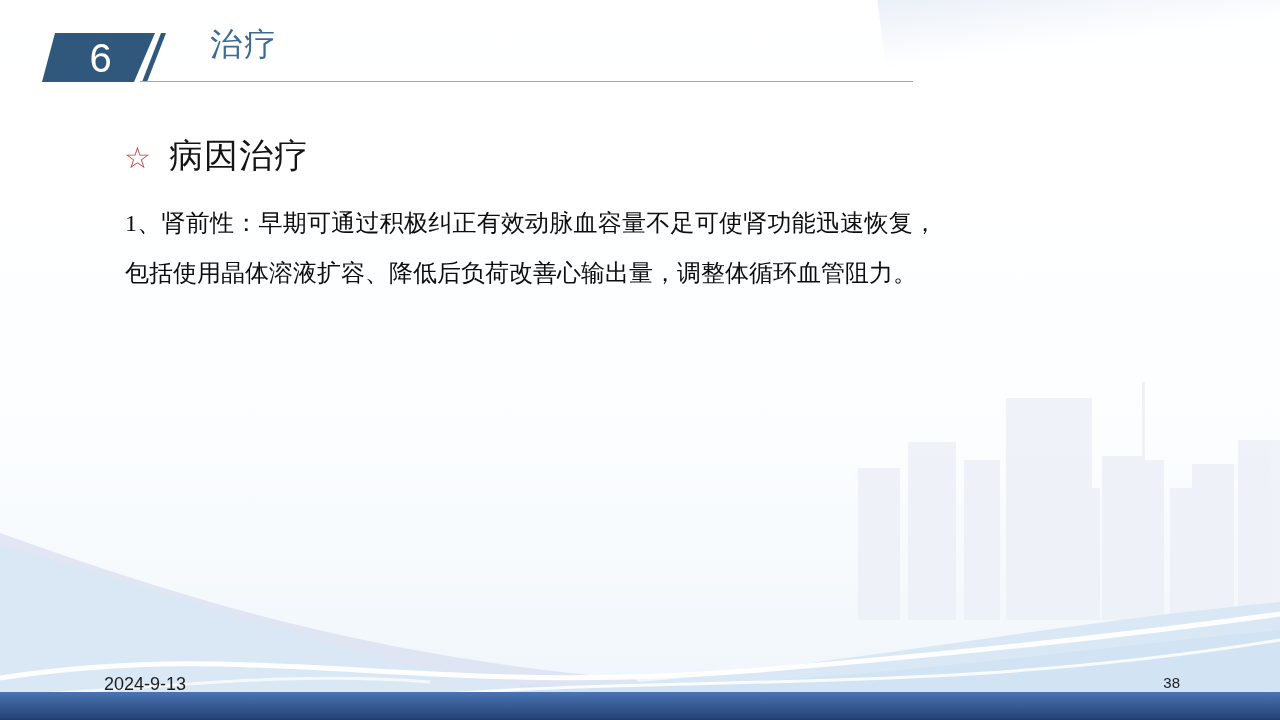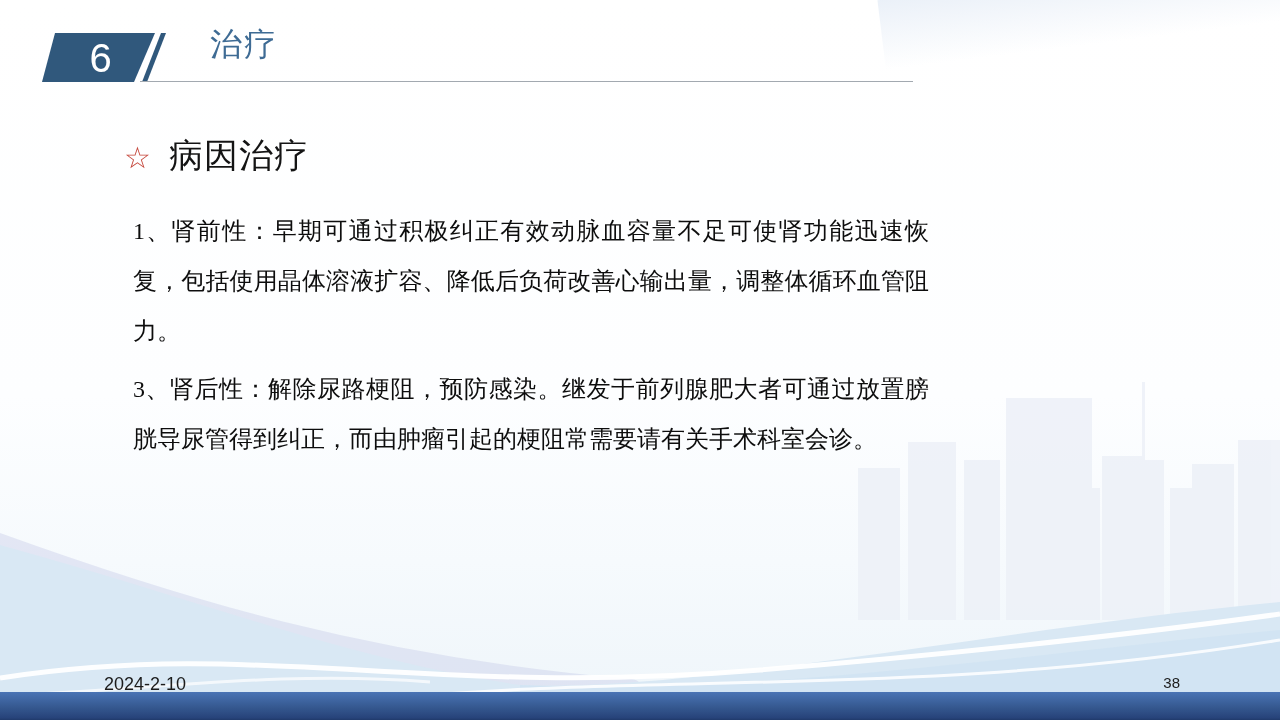--- a/index.html
+++ b/index.html
@@ -59,21 +59,21 @@
   .heading-text {
     font-size:34px; color:#141414; line-height:1.2; letter-spacing:1px;
     font-family:"Liberation Serif","DejaVu Serif",serif;
   }
   .body-text {
     position:absolute; left:125px; top:198px; width:812px;
     font-family:"Liberation Serif","DejaVu Serif",serif;
     font-size:24px; line-height:50px; color:#0d0d0d;
     text-align:justify;
   }
-  .body-text p { margin:8px; }
+  .body-text p { margin:0; }
 
   
   .footer-date {
     position:absolute; left:104px; top:674px;
     font-size:18px; color:#1c1c1c;
     font-family:"Liberation Sans", sans-serif;
   }
   .footer-page {
     position:absolute; right:100px; top:674px;
     font-size:15px; color:#1c1c1c;
@@ -123,20 +123,19 @@
   <div class="slide-title">治疗</div>
   <div class="header-rule"></div>
 
   <div class="heading-row">
     <span class="star-glyph">☆</span>
     <span class="heading-text">病因治疗</span>
   </div>
 
   <div class="body-text">
     <p>1、肾前性：早期可通过积极纠正有效动脉血容量不足可使肾功能迅速恢复，包括使用晶体溶液扩容、降低后负荷改善心输出量，调整体循环血管阻力。</p>
-    <p>3、肾后性：解除尿路梗阻，预防感染。继发于前列腺肥大者可通过放置膀胱导尿管得到纠正，而由肿瘤引起的梗阻常需要请有关手术科室会诊。</p>
   </div>
 
-  <div class="footer-date">2024-2-10</div>
+  <div class="footer-date">2024-9-13</div>
   <div class="footer-page">38</div>
   <div class="footer-bar"></div>
 
 </div>
 
 </body></html>

